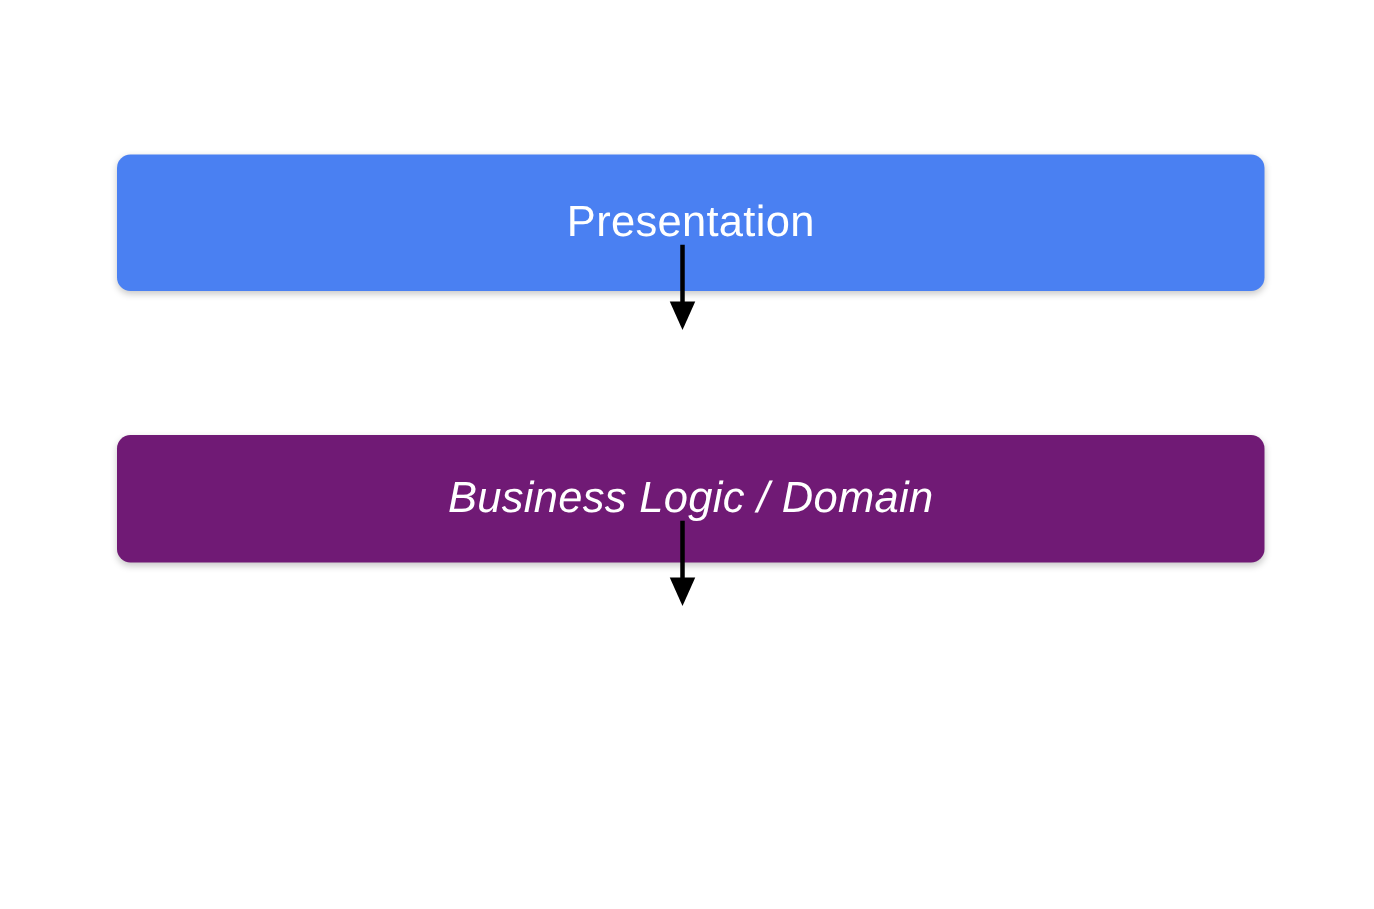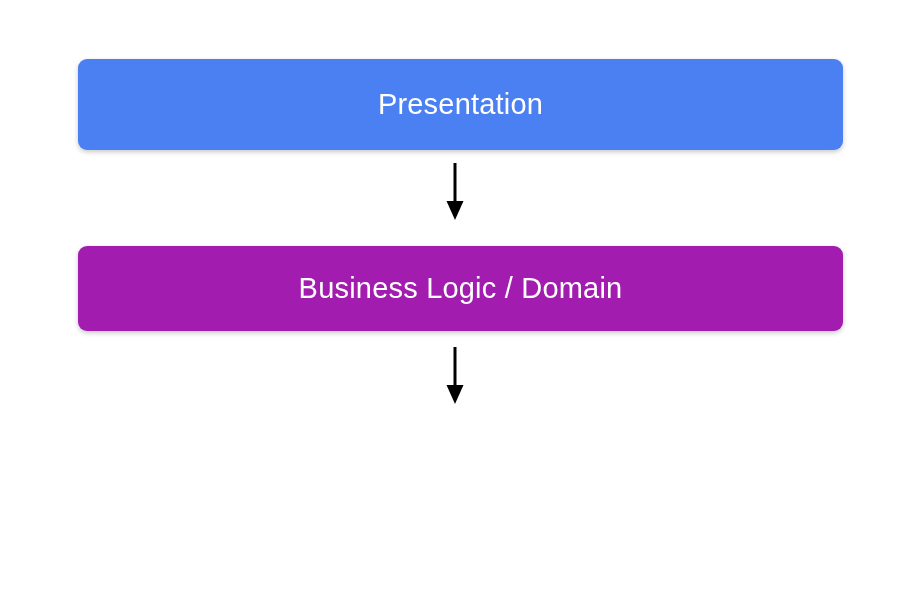--- a/index.html
+++ b/index.html
@@ -21,20 +21,21 @@
     background: #ffffff;
   }
   .layer-box {
     position: absolute;
     display: flex;
     align-items: center;
     justify-content: center;
     border-radius: 9px;
     box-sizing: border-box;
     box-shadow: 0 2px 5px rgba(0, 0, 0, 0.22);
+    margin-top: 44px;
   }
   .layer-label {
     color: #ffffff;
     font-family: "Liberation Sans", sans-serif;
     font-size: 29px;
     font-weight: 400;
     letter-spacing: 0.2px;
     line-height: 1;
     white-space: nowrap;
     text-align: center;
@@ -89,21 +90,21 @@
     <span class="layer-label">Presentation</span>
   </div>
 
   <div class="flow-arrow" id="arrow-presentation-to-business">
     <svg viewBox="0 0 40 58" preserveAspectRatio="none">
       <line x1="20" y1="0" x2="20" y2="40" stroke="#000000" stroke-width="3"></line>
       <polygon points="20,57 11.5,38 28.5,38" fill="#000000"></polygon>
     </svg>
   </div>
 
-  <div class="layer-box" id="box-business-logic" style="background:#a21caf;">
+  <div class="layer-box" id="box-business-logic" style="background:#701a75;font-style:italic;">
     <span class="layer-label">Business Logic / Domain</span>
   </div>
 
   <div class="flow-arrow" id="arrow-business-to-data">
     <svg viewBox="0 0 40 58" preserveAspectRatio="none">
       <line x1="20" y1="0" x2="20" y2="40" stroke="#000000" stroke-width="3"></line>
       <polygon points="20,57 11.5,38 28.5,38" fill="#000000"></polygon>
     </svg>
   </div>
 

